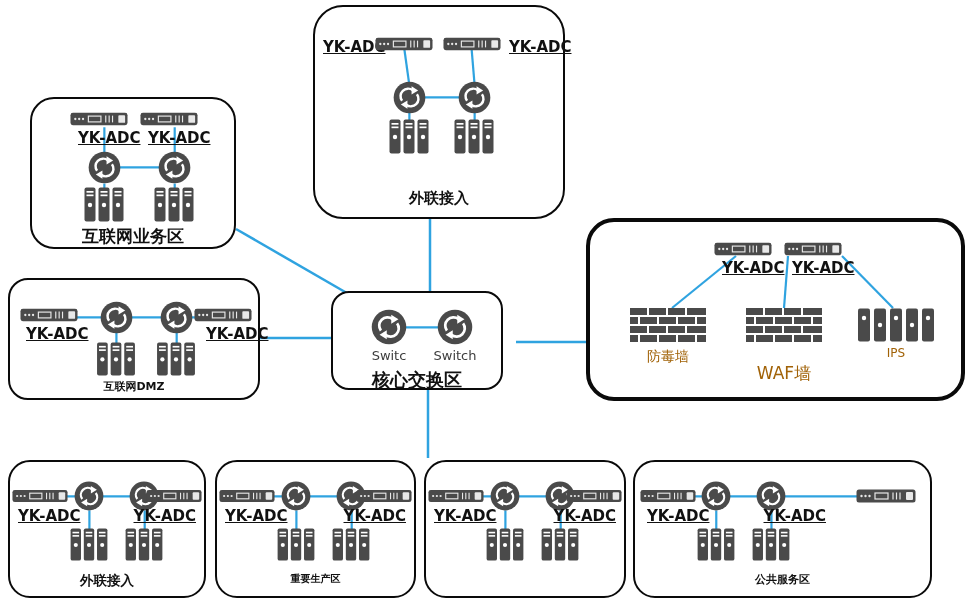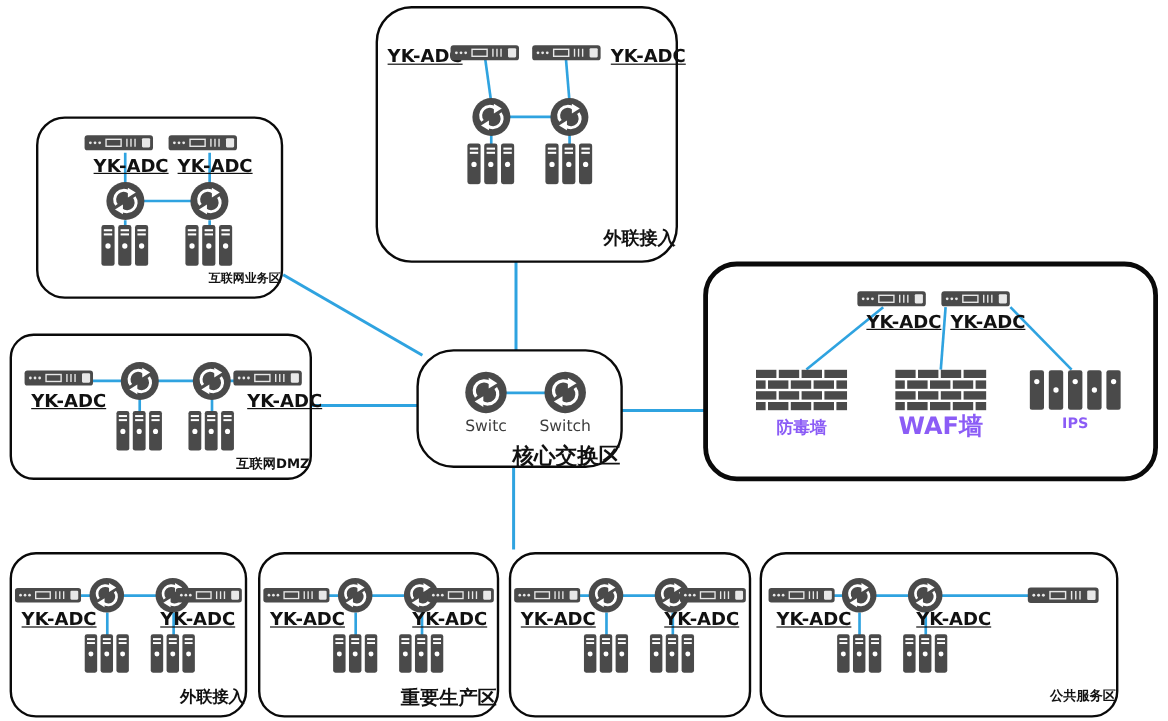--- a/index.html
+++ b/index.html
@@ -5,23 +5,23 @@
   * { margin:0; padding:0; box-sizing:border-box; }
   html,body { background:#ffffff; }
   body { font-family:"DejaVu Sans","Liberation Sans",sans-serif; }
   .canvas { position:relative; width:973px; height:601px; background:#fff; overflow:hidden; }
   .links { position:absolute; left:0; top:0; }
   .zone { position:absolute; background:#fff; border:2.5px solid #0a0a0a; }
   .zone-thick { border-width:4px; }
   .wires { position:absolute; left:0; top:0; width:100%; height:100%; pointer-events:none; }
   .icon { position:absolute; display:block; }
   .adc { position:absolute; font-size:15px; font-weight:700; color:#111; white-space:nowrap;text-decoration:underline; }
-  .ztitle { position:absolute; left:0; width:100%; text-align:right; font-weight:700; color:#111; }
+  .ztitle { position:absolute; left:0; width:100%; text-align:center; font-weight:700; color:#111; }
   .swlabel { position:absolute; font-size:13px; color:#3d3d3d; text-align:center; white-space:nowrap; }
-  .devlabel { position:absolute; text-align:center; font-weight:700; color:#8b5cf6; }
+  .devlabel { position:absolute; text-align:center; font-weight:400; color:#a16207; }
 </style>
 </head>
 <body>
 
 <svg width="0" height="0" style="position:absolute" aria-hidden="true">
   <defs>
     <symbol id="i-app" viewBox="0 0 60 14">
       <rect x="0.5" y="0.5" width="59" height="13" rx="2.5" fill="#4a4a4a"></rect>
       <circle cx="5.5" cy="7" r="1.2" fill="#e8e8e8"></circle>
       <circle cx="9.5" cy="7" r="1.2" fill="#e8e8e8"></circle>
@@ -166,21 +166,21 @@
       </svg>
     <svg class="icon" style="left:126px;top:52px;width:33px;height:33px">
         <use href="#i-lb"></use>
       </svg>
     <svg class="icon" style="left:52px;top:88px;width:40px;height:35px">
         <use href="#i-rack"></use>
       </svg>
     <svg class="icon" style="left:122px;top:88px;width:40px;height:35px">
         <use href="#i-rack"></use>
       </svg>
-    <div class="ztitle" style="top:126px;font-size:10px">互联网业务区</div>
+    <div class="ztitle" style="top:126px;font-size:17px">互联网业务区</div>
   </div>
 
   <div class="zone" style="left:8px;top:278px;width:252px;height:122px;border-radius:20px">
     <svg class="wires" viewBox="0 0 247 117">
       <g stroke="#2fa3e0" stroke-width="2.2">
         <line x1="66" y1="37" x2="188" y2="37"></line>
         <line x1="106" y1="52" x2="106" y2="64"></line>
         <line x1="166" y1="52" x2="166" y2="64"></line>
       </g>
     </svg>
@@ -200,21 +200,21 @@
     <span class="adc" style="left:196px;top:45px">YK-ADC</span>
     <svg class="icon" style="left:86px;top:62px;width:40px;height:34px">
         <use href="#i-rack"></use>
       </svg>
     <svg class="icon" style="left:146px;top:62px;width:40px;height:34px">
         <use href="#i-rack"></use>
       </svg>
     <div class="ztitle" style="top:99px;font-size:11px">互联网DMZ</div>
   </div>
 
-  <div class="zone" style="left:347px;top:291px;width:172px;height:99px;border-radius:31px">
+  <div class="zone" style="left:331px;top:291px;width:172px;height:99px;border-radius:18px">
     <svg class="wires" viewBox="0 0 167 94">
       <line x1="56" y1="34" x2="122" y2="34" stroke="#2fa3e0" stroke-width="2.2"></line>
     </svg>
     <svg class="icon" style="left:38px;top:16px;width:36px;height:36px">
         <use href="#i-lb"></use>
       </svg>
     <svg class="icon" style="left:104px;top:16px;width:36px;height:36px">
         <use href="#i-lb"></use>
       </svg>
     <span class="swlabel" style="left:26px;top:55px;width:60px">Switc</span>
@@ -241,21 +241,21 @@
     <svg class="icon" style="left:40px;top:86px;width:76px;height:34px">
         <use href="#i-brick"></use>
       </svg>
     <svg class="icon" style="left:156px;top:86px;width:76px;height:34px">
         <use href="#i-brick"></use>
       </svg>
     <svg class="icon" style="left:268px;top:86px;width:76px;height:34px">
         <use href="#i-rack5"></use>
       </svg>
     <span class="devlabel" style="left:40px;width:76px;top:126px;font-size:14px">防毒墙</span>
-    <span class="devlabel" style="left:150px;width:88px;top:120px;font-size:20px">WAF墙</span>
+    <span class="devlabel" style="left:150px;width:88px;top:140px;font-size:17px">WAF墙</span>
     <span class="devlabel" style="left:268px;width:76px;top:124px;font-size:12px">IPS</span>
   </div>
 
   <div class="zone" style="left:8px;top:460px;width:198px;height:138px;border-radius:22px">
     <svg class="wires" viewBox="0 0 193 133">
       <g stroke="#2fa3e0" stroke-width="2.2">
         <line x1="30" y1="34" x2="168" y2="34"></line>
         <line x1="79" y1="48" x2="79" y2="68"></line>
         <line x1="134" y1="48" x2="134" y2="68"></line>
       </g>
@@ -304,21 +304,21 @@
     <span class="adc" style="right:8px;top:45px">YK-ADC</span>
     <svg class="icon" style="right:2px;top:27px;width:56px;height:14px">
         <use href="#i-app"></use>
       </svg>
     <svg class="icon" style="left:60px;top:66px;width:38px;height:33px">
         <use href="#i-rack"></use>
       </svg>
     <svg class="icon" style="left:115px;top:66px;width:38px;height:33px">
         <use href="#i-rack"></use>
       </svg>
-    <div class="ztitle" style="top:110px;font-size:16px">重要生产区</div>
+    <div class="ztitle" style="top:110px;font-size:10px">重要生产区</div>
   </div>
 
   <div class="zone" style="left:424px;top:460px;width:202px;height:138px;border-radius:22px">
     <svg class="wires" viewBox="0 0 197 133">
       <g stroke="#2fa3e0" stroke-width="2.2">
         <line x1="30" y1="34" x2="170" y2="34"></line>
         <line x1="79" y1="48" x2="79" y2="68"></line>
         <line x1="134" y1="48" x2="134" y2="68"></line>
       </g>
     </svg>

